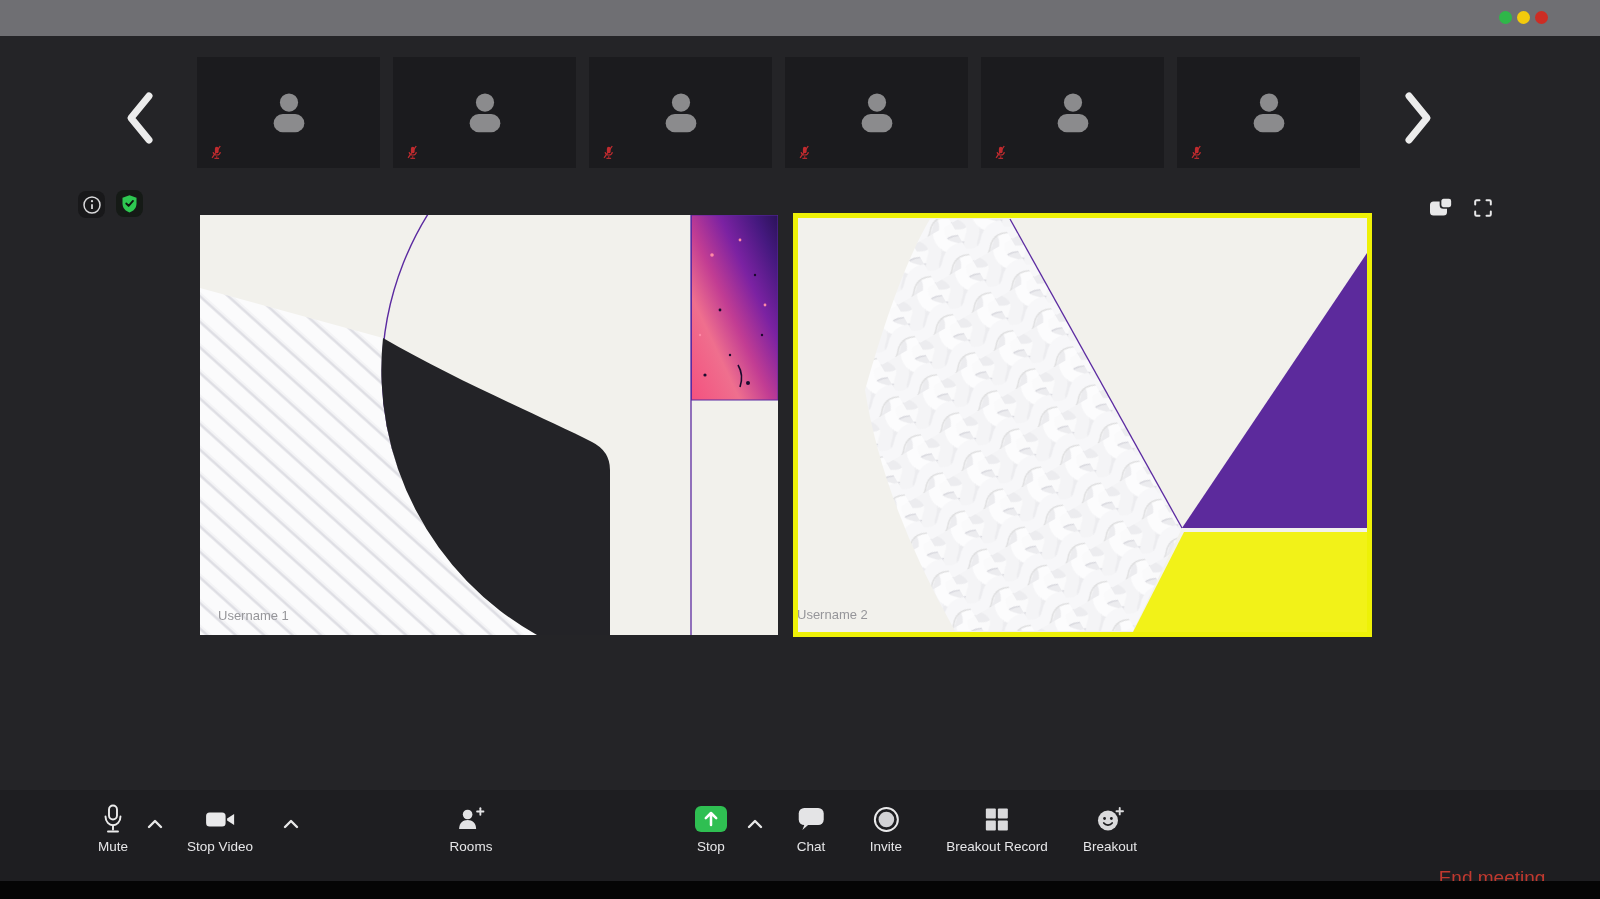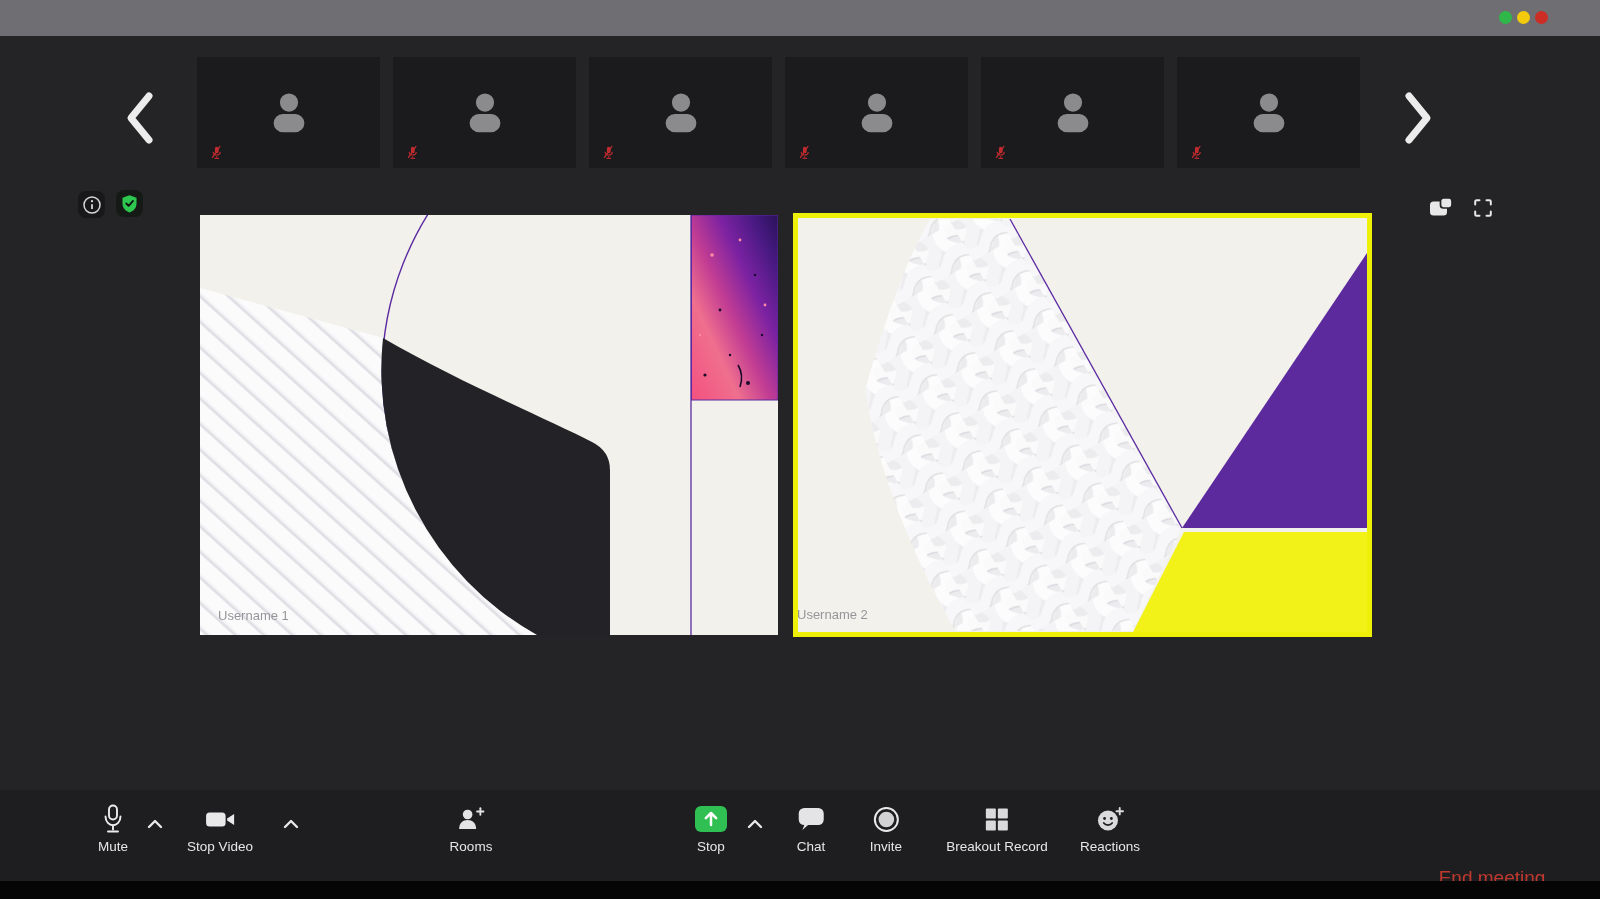--- a/index.html
+++ b/index.html
@@ -362,21 +362,21 @@
             <circle cx="12" cy="13.5" r="10" fill="#dadadc"></circle>
             <circle cx="8.6" cy="11.5" r="1.4" fill="#1e1e21"></circle>
             <circle cx="15.4" cy="11.5" r="1.4" fill="#1e1e21"></circle>
             <path d="M7.8,16 c2,2.8 6.4,2.8 8.4,0" fill="none" stroke="#1e1e21" stroke-width="1.7" stroke-linecap="round"></path>
             <g stroke="#dadadc" stroke-width="1.9" stroke-linecap="round">
               <line x1="20.5" y1="4.2" x2="27" y2="4.2"></line>
               <line x1="23.75" y1="1" x2="23.75" y2="7.4"></line>
             </g>
           </svg>
         </div>
-        <div class="tb-label">Reactions</div>
+        <div class="tb-label">Breakout</div>
       </div>
 
       <div class="endmeeting">End meeting</div>
     </div>
 
   </div>
 
   <div class="botband"></div>
 </div>
 

